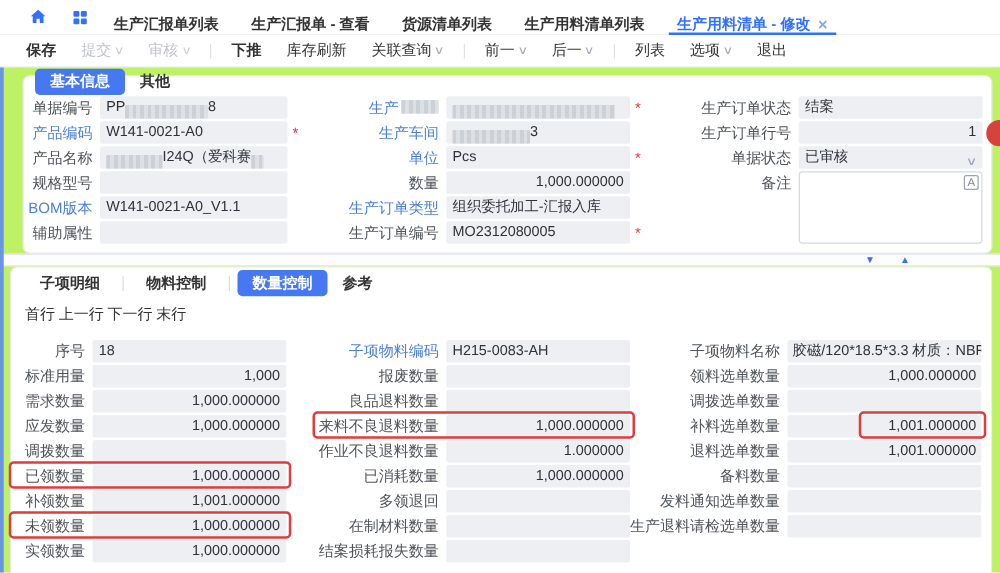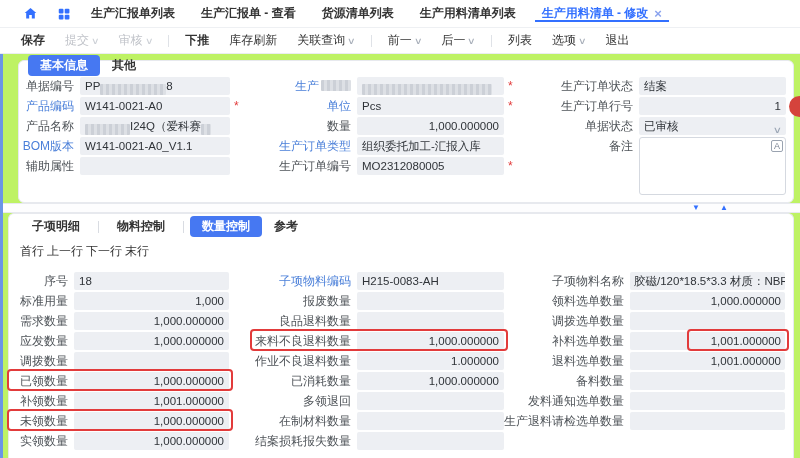--- a/index.html
+++ b/index.html
@@ -3,21 +3,21 @@
 <meta charset="utf-8">
 <style>
   html,body{margin:0;padding:0;width:800px;height:458px;overflow:hidden;
     font-family:"Liberation Sans","DejaVu Sans",sans-serif;background:#fff;color:#333;}
   *{box-sizing:border-box;}
   
   .topbar{height:28px;display:flex;align-items:center;border-bottom:1px solid #eef0f3;background:#fff;}
   .icon-btn{display:inline-flex;align-items:center;justify-content:center;width:16px;height:16px;}
   .icon-home{margin-left:22px;}
   .icon-apps{margin-left:18px;margin-right:6px;}
-  .ttabs{display:flex;align-items:center;height:28px;}
+  .ttabs{display:flex;align-items:flex-end;height:28px;}
   .ttab{font-size:12px;font-weight:600;color:#333;padding:0 13px;display:flex;align-items:center;gap:6px;position:relative;cursor:pointer;white-space:nowrap;}
   .ttab.active{color:#3370ff;}
   .ttab.active::after{content:"";position:absolute;left:6px;right:6px;bottom:0;height:2px;background:#3370ff;}
   .tclose{color:#8aa3ee;font-size:13px;line-height:1;}
   
   .toolbar{height:26px;display:flex;align-items:center;padding-left:21px;border-bottom:1px solid #ebedf1;background:#fff;}
   .titem{padding:0 10px;font-size:12px;color:#333;display:flex;align-items:center;gap:3px;cursor:pointer;white-space:nowrap;}
   .titem:first-child{padding-left:0;}
   .titem.bold{font-weight:700;}
   .titem.disabled{color:#c0c3c9;}
@@ -179,39 +179,52 @@
       </div>
       <div class="frow">
         <span class="flabel">产品名称</span>
         <div class="fbox">
           <span class="blur" style="width: 45px;"></span>
           <span class="fval">I24Q（爱科赛</span>
           <span class="blur" style="width: 10px;"></span>
         </div>
       </div>
       <div class="frow">
+        <span class="flabel">规格型号</span>
+        <div class="fbox">
+          <span class="fval"></span>
+        </div>
+      </div>
+      <div class="frow">
         <span class="flabel link">BOM版本</span>
         <div class="fbox">
           <span class="fval">W141-0021-A0_V1.1</span>
         </div>
       </div>
       <div class="frow">
         <span class="flabel">辅助属性</span>
         <div class="fbox">
           <span class="fval"></span>
         </div>
       </div>
     </div>
   <div id="bcol1" class="fcol">
       <div class="frow">
         <span class="flabel link"><span class="fval">生产</span><span class="blur" style="width: 30px;"></span></span>
         <div class="fbox">
           <span class="blur" style="width: 130px;"></span>
         </div>
         <span class="req">*</span>
+      </div>
+      <div class="frow">
+        <span class="flabel link">生产车间</span>
+        <div class="fbox">
+          <span class="blur" style="width: 62px;"></span>
+          <span class="fval">3</span>
+        </div>
       </div>
       <div class="frow">
         <span class="flabel link">单位</span>
         <div class="fbox">
           <span class="fval">Pcs</span>
         </div>
         <span class="req">*</span>
       </div>
       <div class="frow">
         <span class="flabel">数量</span>

